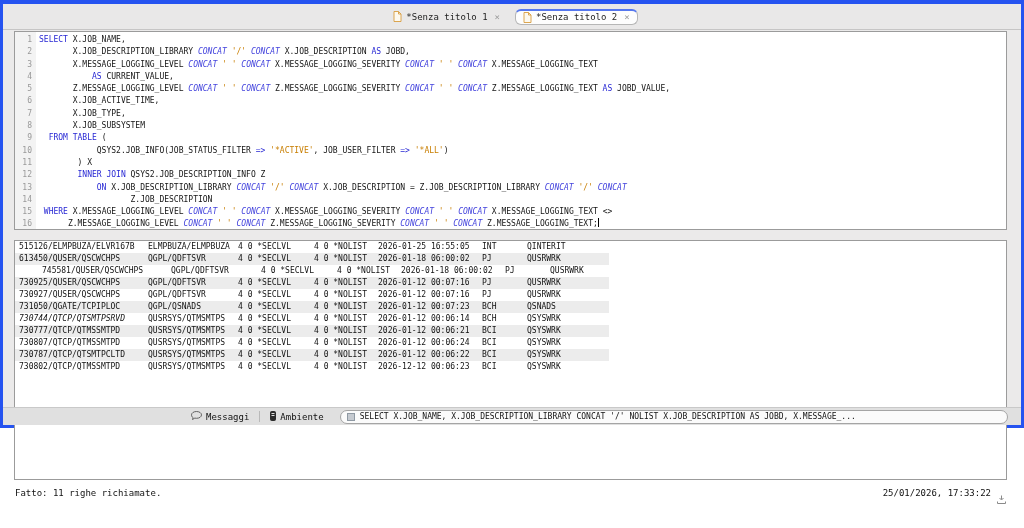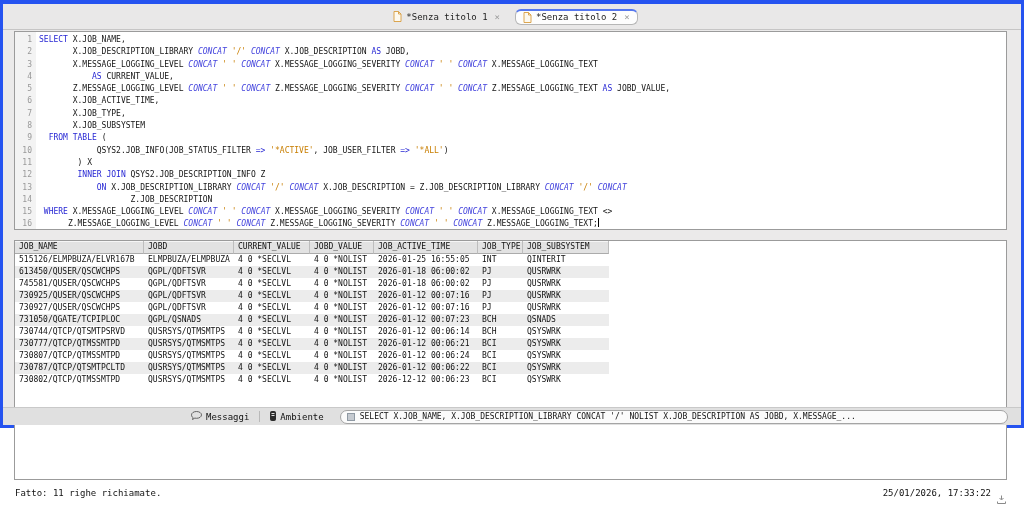--- a/index.html
+++ b/index.html
@@ -132,50 +132,41 @@
         <div class="cl">12</div>
         <div class="cl">13</div>
         <div class="cl">14</div>
         <div class="cl">15</div>
         <div class="cl">16</div>
       </div>
     <div id="code"><div class="cl"><span class="k">SELECT</span><span> X.JOB_NAME,</span></div><div class="cl"><span>       X.JOB_DESCRIPTION_LIBRARY </span><span class="f">CONCAT</span><span> </span><span class="s">'/'</span><span> </span><span class="f">CONCAT</span><span> X.JOB_DESCRIPTION </span><span class="k">AS</span><span> JOBD,</span></div><div class="cl"><span>       X.MESSAGE_LOGGING_LEVEL </span><span class="f">CONCAT</span><span> </span><span class="s">' '</span><span> </span><span class="f">CONCAT</span><span> X.MESSAGE_LOGGING_SEVERITY </span><span class="f">CONCAT</span><span> </span><span class="s">' '</span><span> </span><span class="f">CONCAT</span><span> X.MESSAGE_LOGGING_TEXT</span></div><div class="cl"><span>           </span><span class="k">AS</span><span> CURRENT_VALUE,</span></div><div class="cl"><span>       Z.MESSAGE_LOGGING_LEVEL </span><span class="f">CONCAT</span><span> </span><span class="s">' '</span><span> </span><span class="f">CONCAT</span><span> Z.MESSAGE_LOGGING_SEVERITY </span><span class="f">CONCAT</span><span> </span><span class="s">' '</span><span> </span><span class="f">CONCAT</span><span> Z.MESSAGE_LOGGING_TEXT </span><span class="k">AS</span><span> JOBD_VALUE,</span></div><div class="cl"><span>       X.JOB_ACTIVE_TIME,</span></div><div class="cl"><span>       X.JOB_TYPE,</span></div><div class="cl"><span>       X.JOB_SUBSYSTEM</span></div><div class="cl"><span>  </span><span class="k">FROM</span><span> </span><span class="k">TABLE</span><span> (</span></div><div class="cl"><span>            QSYS2.JOB_INFO(JOB_STATUS_FILTER </span><span class="k">=&gt;</span><span> </span><span class="s">'*ACTIVE'</span><span>, JOB_USER_FILTER </span><span class="k">=&gt;</span><span> </span><span class="s">'*ALL'</span><span>)</span></div><div class="cl"><span>        ) X</span></div><div class="cl"><span>        </span><span class="k">INNER JOIN</span><span> QSYS2.JOB_DESCRIPTION_INFO Z</span></div><div class="cl"><span>            </span><span class="k">ON</span><span> X.JOB_DESCRIPTION_LIBRARY </span><span class="f">CONCAT</span><span> </span><span class="s">'/'</span><span> </span><span class="f">CONCAT</span><span> X.JOB_DESCRIPTION = Z.JOB_DESCRIPTION_LIBRARY </span><span class="f">CONCAT</span><span> </span><span class="s">'/'</span><span> </span><span class="f">CONCAT</span></div><div class="cl"><span>                   Z.JOB_DESCRIPTION</span></div><div class="cl"><span> </span><span class="k">WHERE</span><span> X.MESSAGE_LOGGING_LEVEL </span><span class="f">CONCAT</span><span> </span><span class="s">' '</span><span> </span><span class="f">CONCAT</span><span> X.MESSAGE_LOGGING_SEVERITY </span><span class="f">CONCAT</span><span> </span><span class="s">' '</span><span> </span><span class="f">CONCAT</span><span> X.MESSAGE_LOGGING_TEXT &lt;&gt;</span></div><div class="cl"><span>      Z.MESSAGE_LOGGING_LEVEL </span><span class="f">CONCAT</span><span> </span><span class="s">' '</span><span> </span><span class="f">CONCAT</span><span> Z.MESSAGE_LOGGING_SEVERITY </span><span class="f">CONCAT</span><span> </span><span class="s">' '</span><span> </span><span class="f">CONCAT</span><span> Z.MESSAGE_LOGGING_TEXT;</span><span class="caret"></span></div></div>
   </div>
 
   <div id="results">
-    <div id="rhead">
-        <div class="hc" style="width: 129px;">JOB_NAME</div>
-        <div class="hc" style="width: 90px;">JOBD</div>
-        <div class="hc" style="width: 76px;">CURRENT_VALUE</div>
-        <div class="hc" style="width: 64px;">JOBD_VALUE</div>
-        <div class="hc" style="width: 104px;">JOB_ACTIVE_TIME</div>
-        <div class="hc" style="width: 45px;">JOB_TYPE</div>
-        <div class="hc" style="width: 86px;">JOB_SUBSYSTEM</div>
-      </div>
     <div id="rbody">
         <div class="rrow">
           <div class="rc" style="width: 129px;">515126/ELMPBUZA/ELVR167B</div>
           <div class="rc" style="width: 90px;">ELMPBUZA/ELMPBUZA</div>
           <div class="rc" style="width: 76px;">4 0 *SECLVL</div>
           <div class="rc" style="width: 64px;">4 0 *NOLIST</div>
           <div class="rc" style="width: 104px;">2026-01-25 16:55:05</div>
           <div class="rc" style="width: 45px;">INT</div>
           <div class="rc" style="width: 86px;">QINTERIT</div>
         </div>
         <div class="rrow">
           <div class="rc" style="width: 129px;">613450/QUSER/QSCWCHPS</div>
           <div class="rc" style="width: 90px;">QGPL/QDFTSVR</div>
           <div class="rc" style="width: 76px;">4 0 *SECLVL</div>
           <div class="rc" style="width: 64px;">4 0 *NOLIST</div>
           <div class="rc" style="width: 104px;">2026-01-18 06:00:02</div>
           <div class="rc" style="width: 45px;">PJ</div>
           <div class="rc" style="width: 86px;">QUSRWRK</div>
         </div>
         <div class="rrow">
-          <div class="rc" style="width: 129px;">745581/QUSER/QSCWCHPS</div>
+          <div class="rc" style="width: 129px; margin-left: 23px;">745581/QUSER/QSCWCHPS</div>
           <div class="rc" style="width: 90px;">QGPL/QDFTSVR</div>
           <div class="rc" style="width: 76px;">4 0 *SECLVL</div>
           <div class="rc" style="width: 64px;">4 0 *NOLIST</div>
           <div class="rc" style="width: 104px;">2026-01-18 06:00:02</div>
           <div class="rc" style="width: 45px;">PJ</div>
           <div class="rc" style="width: 86px;">QUSRWRK</div>
         </div>
         <div class="rrow">
           <div class="rc" style="width: 129px;">730925/QUSER/QSCWCHPS</div>
           <div class="rc" style="width: 90px;">QGPL/QDFTSVR</div>
@@ -197,21 +188,21 @@
         <div class="rrow">
           <div class="rc" style="width: 129px;">731050/QGATE/TCPIPLOC</div>
           <div class="rc" style="width: 90px;">QGPL/QSNADS</div>
           <div class="rc" style="width: 76px;">4 0 *SECLVL</div>
           <div class="rc" style="width: 64px;">4 0 *NOLIST</div>
           <div class="rc" style="width: 104px;">2026-01-12 00:07:23</div>
           <div class="rc" style="width: 45px;">BCH</div>
           <div class="rc" style="width: 86px;">QSNADS</div>
         </div>
         <div class="rrow">
-          <div class="rc" style="width: 129px;">730744/QTCP/QTSMTPSRVD</div>
+          <div class="rc" style="width: 129px; font-style: italic;">730744/QTCP/QTSMTPSRVD</div>
           <div class="rc" style="width: 90px;">QUSRSYS/QTMSMTPS</div>
           <div class="rc" style="width: 76px;">4 0 *SECLVL</div>
           <div class="rc" style="width: 64px;">4 0 *NOLIST</div>
           <div class="rc" style="width: 104px;">2026-01-12 00:06:14</div>
           <div class="rc" style="width: 45px;">BCH</div>
           <div class="rc" style="width: 86px;">QSYSWRK</div>
         </div>
         <div class="rrow">
           <div class="rc" style="width: 129px;">730777/QTCP/QTMSSMTPD</div>
           <div class="rc" style="width: 90px;">QUSRSYS/QTMSMTPS</div>

